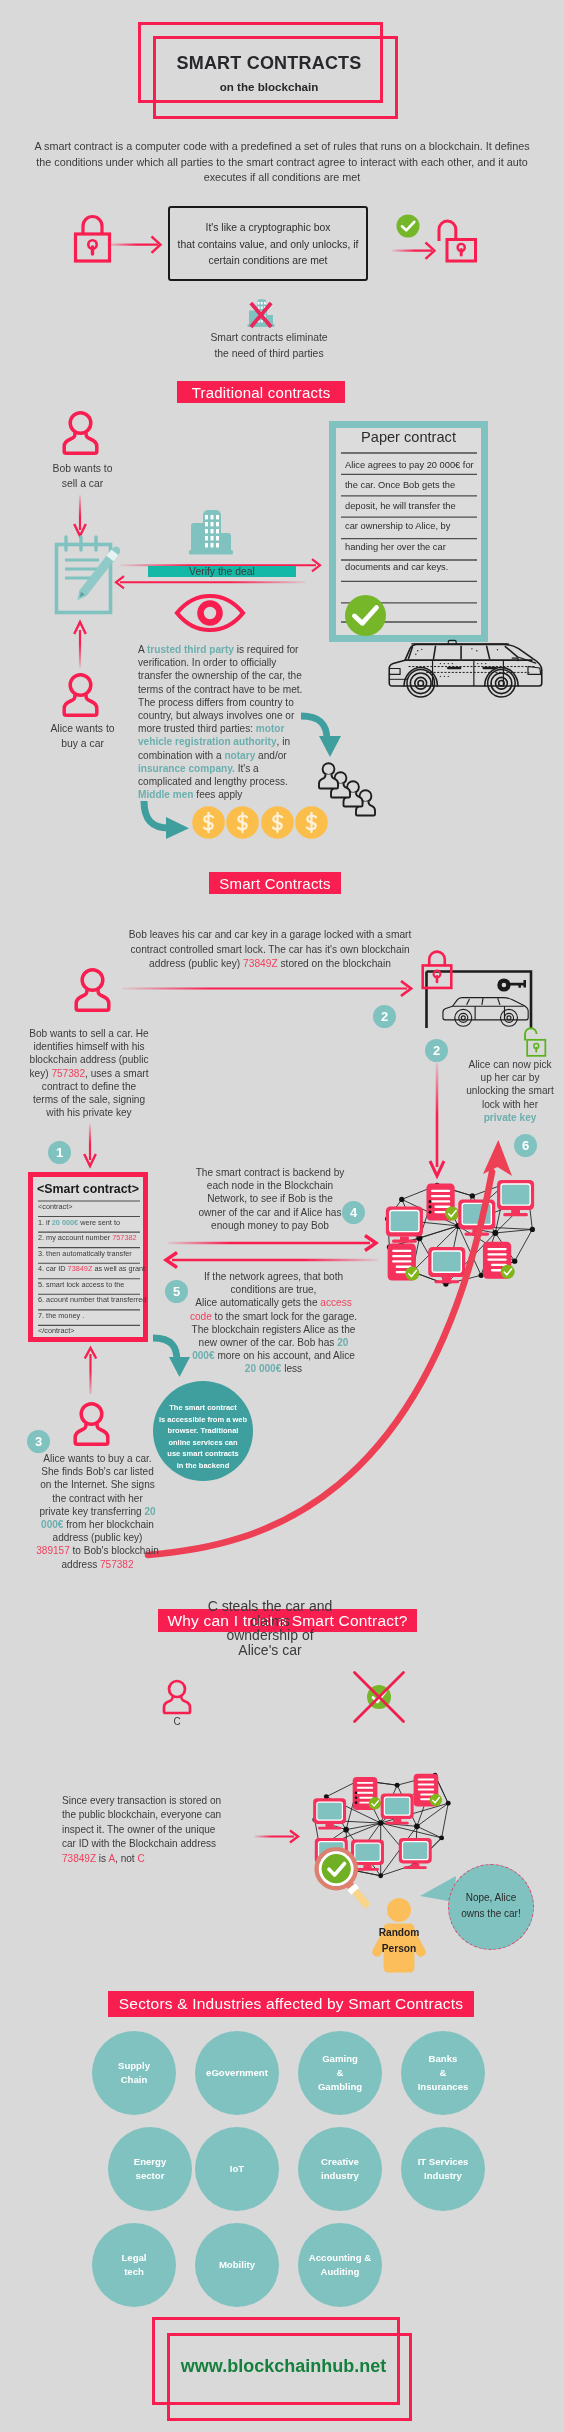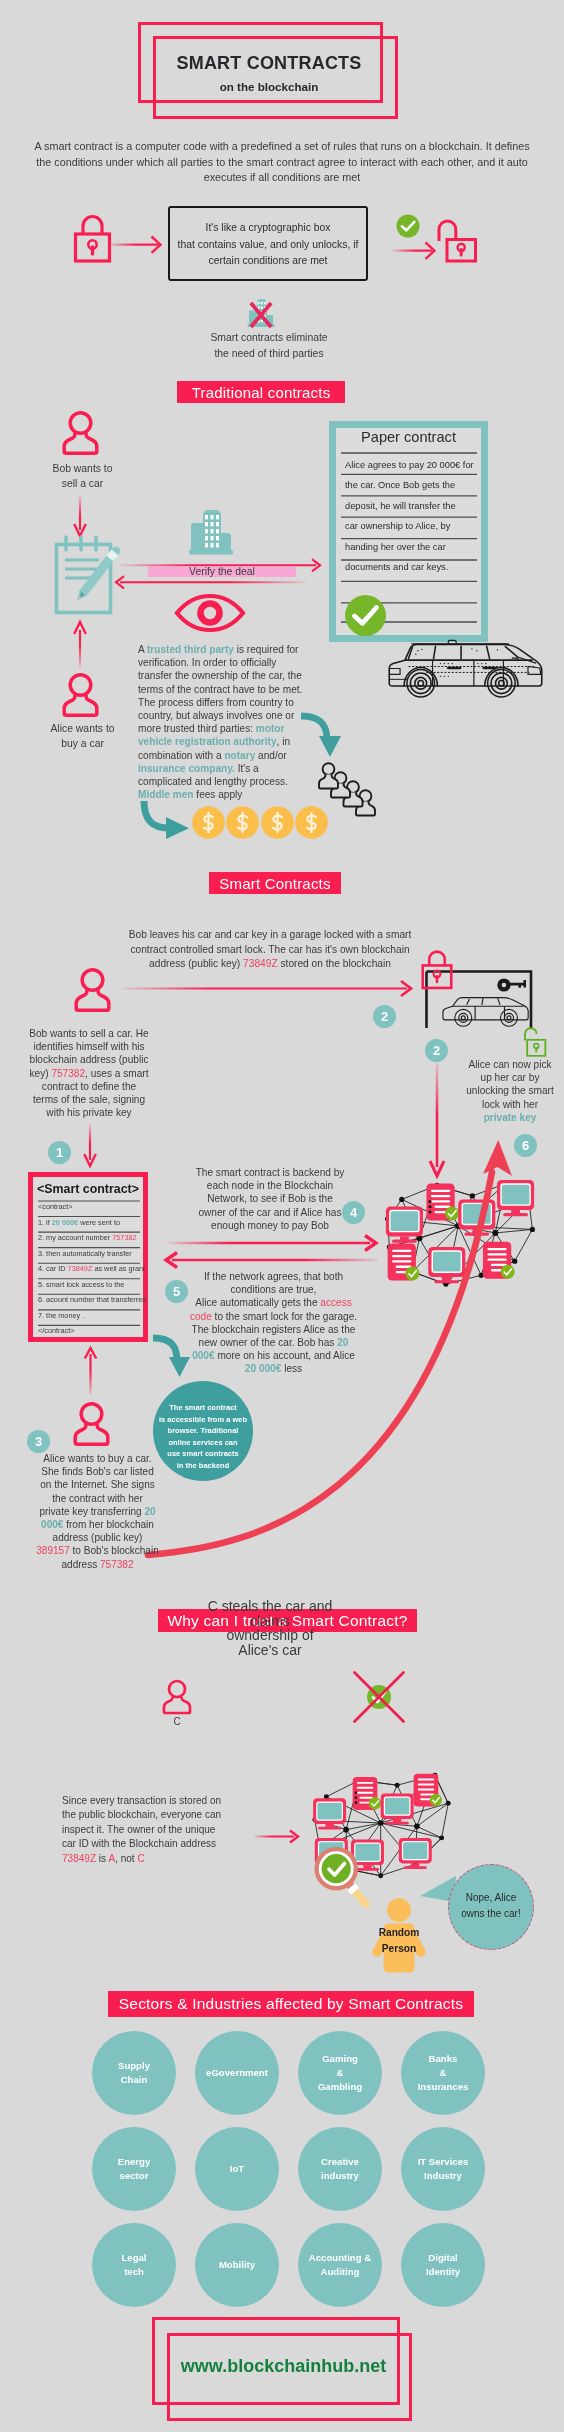--- a/index.html
+++ b/index.html
@@ -170,21 +170,21 @@
 <svg class="abs" style="left:120px;top:558px;" width="204" height="16">
   <defs>
       <linearGradient id="gh1" gradientUnits="userSpaceOnUse" x1="0" y1="0" x2="200" y2="0">
         <stop offset="0" stop-color="#F81E50" stop-opacity="0.08"></stop>
         <stop offset="0.35" stop-color="#F81E50" stop-opacity="1"></stop>
       </linearGradient>
     </defs>
   <path d="M0 7.3 L196 7.3" stroke="url(#gh1)" stroke-width="2"></path>
   <path d="M192 1.2 L200 7.3 L192 13.4" fill="none" stroke="#F81E50" stroke-width="2.2"></path>
 </svg>
-<div class="abs ctr" style="left:148px;top:566px;width:148px;font-size:10.4px;background:#f9a8d4;">Verify the deal</div>
+<div class="abs ctr" style="left:148px;top:566px;width:148px;font-size:10.4px;background:#14b8a6;">Verify the deal</div>
 <svg class="abs" style="left:116px;top:575px;" width="194" height="16">
   <defs>
       <linearGradient id="gh2" gradientUnits="userSpaceOnUse" x1="190" y1="0" x2="0" y2="0">
         <stop offset="0" stop-color="#F81E50" stop-opacity="0.08"></stop>
         <stop offset="0.4" stop-color="#F81E50" stop-opacity="1"></stop>
       </linearGradient>
     </defs>
   <path d="M190 7.3 L4 7.3" stroke="url(#gh2)" stroke-width="2"></path>
   <path d="M8 1.2 L0 7.3 L8 13.4" fill="none" stroke="#F81E50" stroke-width="2.2"></path>
 </svg>
@@ -819,21 +819,21 @@
         <div>Gambling</div>
       </span>
     </div>
   <div class="sectorcircle" style="left:309px;top:0px;">
       <span>
         <div>Banks</div>
         <div>&amp;</div>
         <div>Insurances</div>
       </span>
     </div>
-  <div class="sectorcircle" style="left:0px;top:96px;">
+  <div class="sectorcircle" style="left:16px;top:96px;">
       <span>
         <div>Energy</div>
         <div>sector</div>
       </span>
     </div>
   <div class="sectorcircle" style="left:103px;top:96px;">
       <span>
         <div>IoT</div>
       </span>
     </div>
@@ -857,25 +857,19 @@
     </div>
   <div class="sectorcircle" style="left:103px;top:192px;">
       <span>
         <div>Mobility</div>
       </span>
     </div>
   <div class="sectorcircle" style="left:206px;top:192px;">
       <span>
         <div>Accounting &amp;</div>
         <div>Auditing</div>
-      </span>
-    </div>
-  <div class="sectorcircle" style="left:309px;top:192px;">
-      <span>
-        <div>Digital</div>
-        <div>Identity</div>
       </span>
     </div>
 </div>
 
 <div class="rect" style="left:152px;top:2317px;width:248px;height:88px;"></div>
 <div class="rect" style="left:167px;top:2333px;width:245px;height:88px;"></div>
 <div class="abs ctr" style="left:167px;top:2356px;width:233px;font-size:18px;font-weight:bold;color:#15803d;">www.blockchainhub.net</div>
 
 </body></html>

